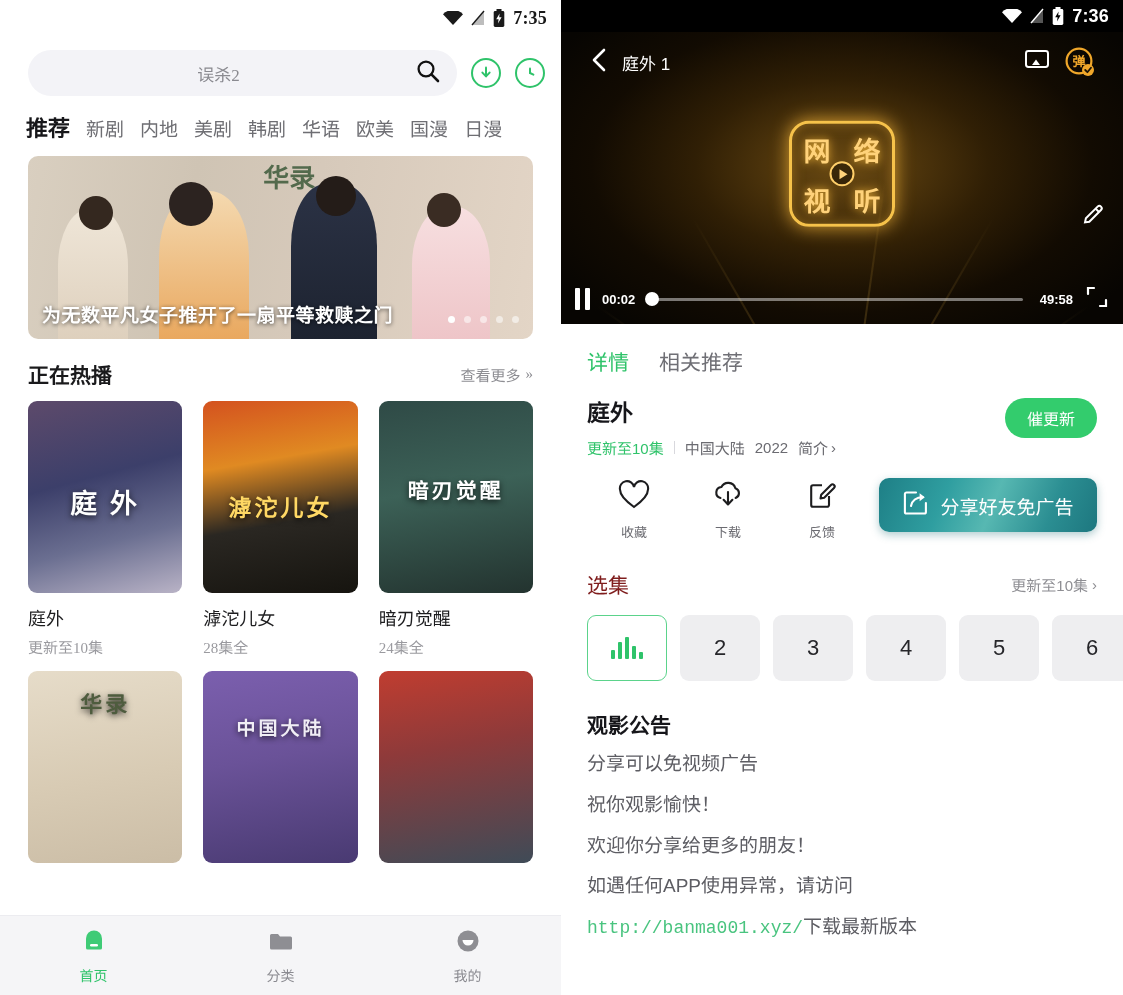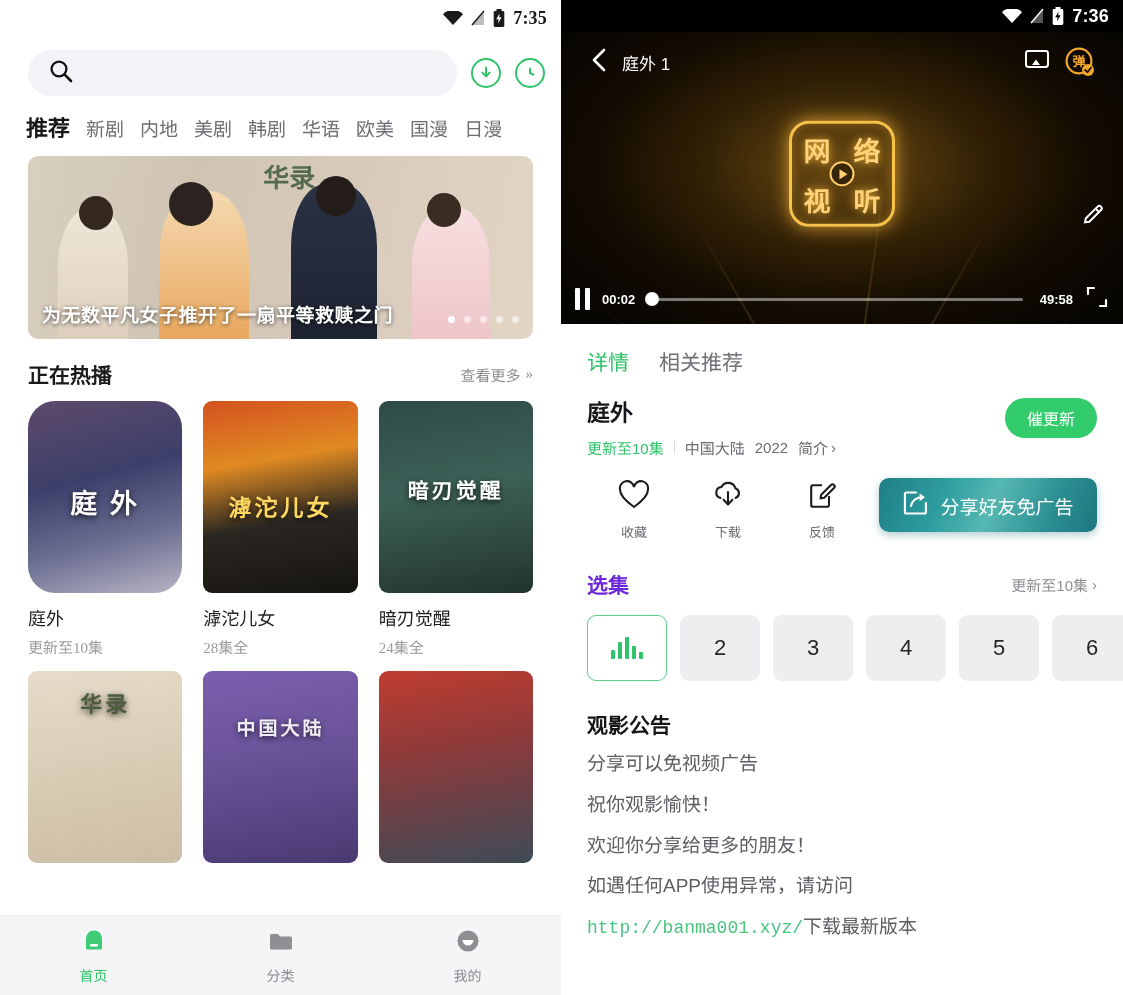--- a/index.html
+++ b/index.html
@@ -231,21 +231,21 @@
     background: linear-gradient(112deg,#1e7f86 0%,#2f9ea0 30%,#57b8b2 52%,#2b8e92 78%,#1d777f 100%);
     box-shadow: 0 3px 8px rgba(30,110,118,.35);
     color: #fff; font-size: 19px; font-family: inherit;
     display: flex; align-items: center; justify-content: center; gap: 10px;
   }
 
   .epshead {
     display: flex; align-items: center; justify-content: space-between;
     padding: 28px 26px 0 26px;
   }
-  .epshead h3 { font-size: 21px; font-weight: 700; color: #6d28d9; }
+  .epshead h3 { font-size: 21px; font-weight: 400; color: #7f1d1d; }
   .epshead .r { font-size: 15px; color: #8e8e93; display: flex; align-items: center; gap: 4px; }
   .epsrow { display: flex; gap: 13px; padding: 16px 26px 0 26px; }
   .ep {
     width: 80px; height: 66px; border-radius: 9px;
     background: #eeeef0; color: #26262a;
     display: flex; align-items: center; justify-content: center;
     font-size: 22px; cursor: pointer; flex: none;
   }
   .ep.playing { background: #fff; border: 1.6px solid #5bd38b; }
   .eqbars { display: flex; align-items: flex-end; gap: 3px; height: 22px; }
@@ -281,20 +281,21 @@
             <rect x="3.5" y="0" width="5" height="2" fill="#1a1a1a"></rect>
             <rect x="0.7" y="2" width="10.6" height="16" rx="1.4" fill="#1a1a1a"></rect>
             <path d="M6.6 4.4 L3.2 10.2 L5.6 10.2 L5 14.4 L8.6 8.2 L6.2 8.2 Z" fill="#fff"></path>
           </svg>
       </span>
       <span class="sb-time">7:35</span>
     </div>
 
     <div class="searchrow">
       <div class="searchbox">
+        <span class="ph">误杀2</span>
         <span>
           <svg width="26" height="26" viewBox="0 0 26 26">
               <circle cx="11" cy="11" r="7.4" fill="none" stroke="#111" stroke-width="2.3"></circle>
               <line x1="16.4" y1="16.4" x2="23" y2="23" stroke="#111" stroke-width="2.6" stroke-linecap="round"></line>
             </svg>
         </span>
       </div>
       <div class="circ-ico">
         <svg width="16" height="16" viewBox="0 0 16 16">
             <line x1="8" y1="2.5" x2="8" y2="11" stroke="#2fc36a" stroke-width="2" stroke-linecap="round"></line>
@@ -346,21 +347,21 @@
     <div class="sectionhead">
       <h2>正在热播</h2>
       <div class="more">
         <span>查看更多</span>
         <span>»</span>
       </div>
     </div>
 
     <div class="grid">
       <div class="card">
-        <div class="poster" style="background:linear-gradient(165deg,#5d4a6b 0%,#3c3f6a 40%,#6b6f91 70%,#b9b3c6 100%);border-radius:27px;">
+        <div class="poster" style="background:linear-gradient(165deg,#5d4a6b 0%,#3c3f6a 40%,#6b6f91 70%,#b9b3c6 100%);">
           <div class="ptitle">庭 外</div>
         </div>
         <div class="cardname">庭外</div>
         <div class="cardsub">更新至10集</div>
       </div>
       <div class="card">
         <div class="poster" style="background:linear-gradient(170deg,#d4521f 0%,#e08a22 32%,#2a2722 62%,#16140f 100%);">
           <div class="ptitle" style="color:#ffd864;font-size:23px;top:46%;">滹沱儿女</div>
         </div>
         <div class="cardname">滹沱儿女</div>

